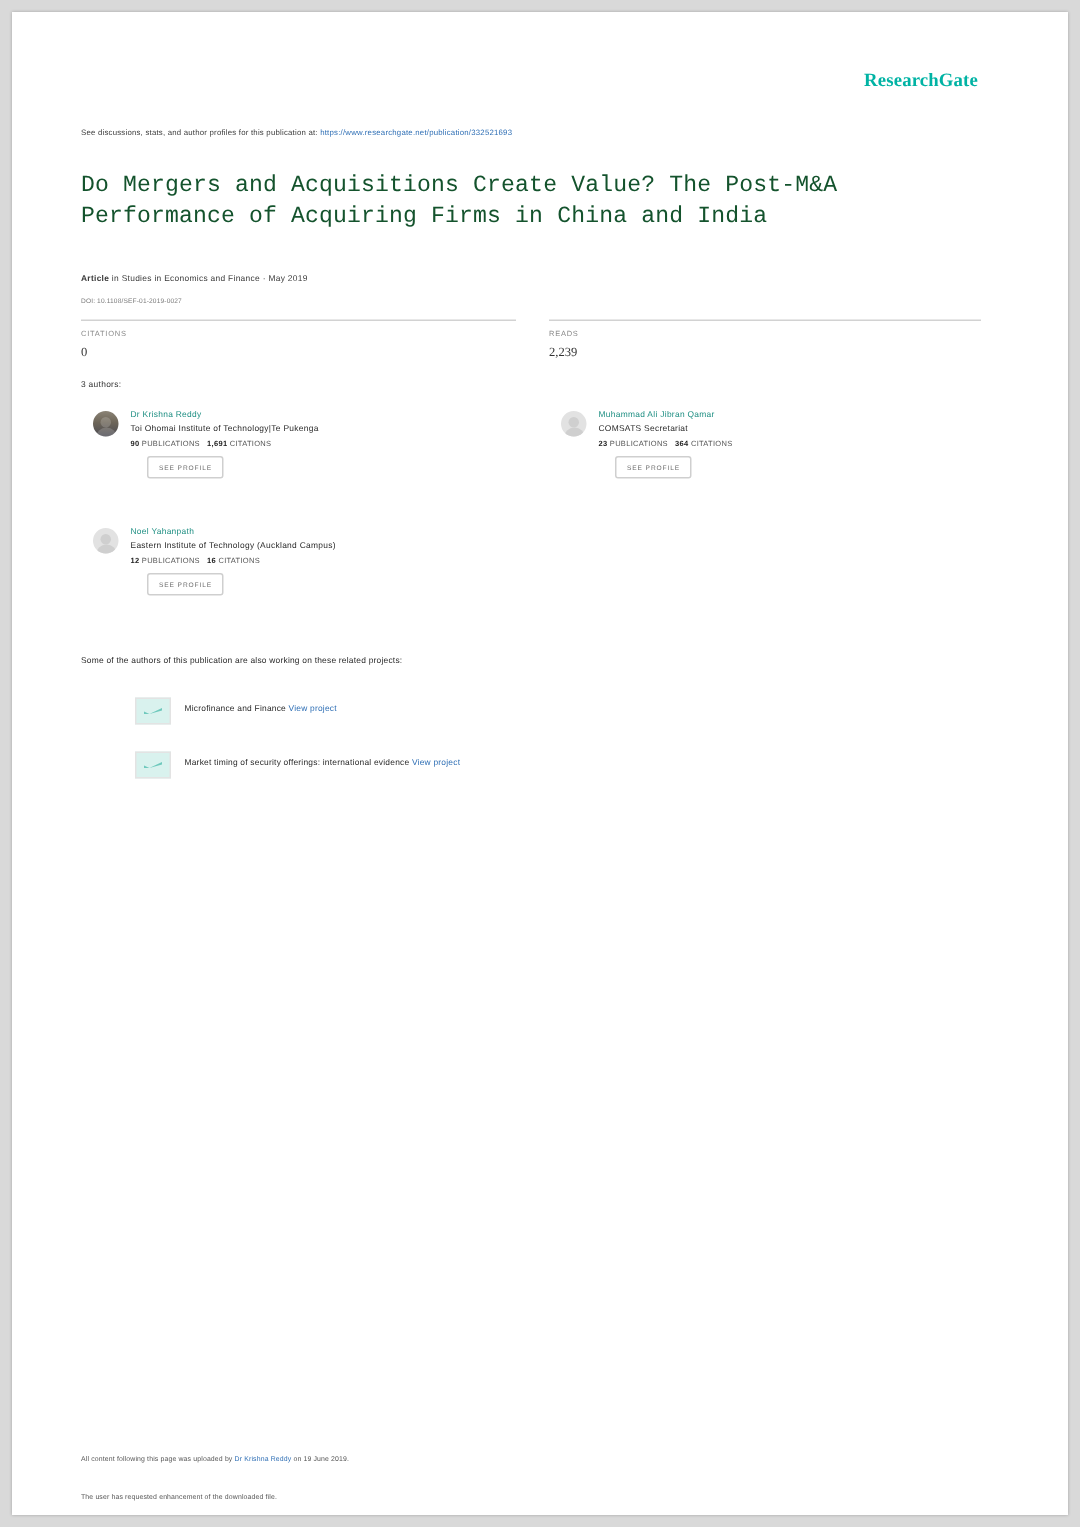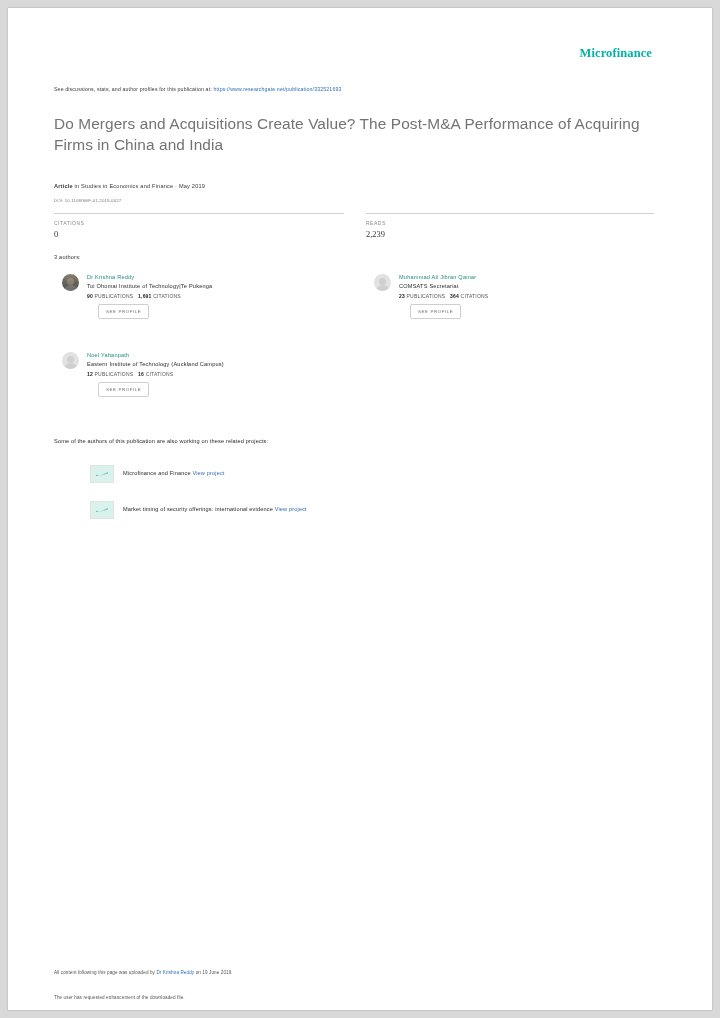--- a/index.html
+++ b/index.html
@@ -52,24 +52,24 @@
   .disc-line a {
     color: #2f6fb5;
     text-decoration: none;
   }
   
   .title {
     position: absolute;
     left: 0;
     top: 105px;
     width: 598px;
-    font-family: Liberation Sans, sans-serif;
+    font-family: Liberation Mono, monospace;
     font-size: 15.4px;
     line-height: 21px;
-    color: #737373;
+    color: #14532d;
     letter-spacing: 0.1px;
   }
   
   .art-meta {
     position: absolute;
     left: 0;
     top: 175px;
     font-size: 5.6px;
     color: #3a3a3a;
     letter-spacing: 0.2px;
@@ -258,21 +258,21 @@
     color: #555555;
     letter-spacing: 0.1px;
   }
 </style>
 </head>
 <body>
 
 <div class="page">
   <div class="inner">
 
-    <div class="rg-logo">Microfinance</div>
+    <div class="rg-logo">ResearchGate</div>
 
     <div class="disc-line">
       <span>See discussions, stats, and author profiles for this publication at:</span>
       <a href="#">https://www.researchgate.net/publication/332521693</a>
     </div>
 
     <div class="title">Do Mergers and Acquisitions Create Value? The Post-M&amp;A Performance of Acquiring Firms in China and India</div>
 
     <div class="art-meta">
       <span class="bold">Article</span>

